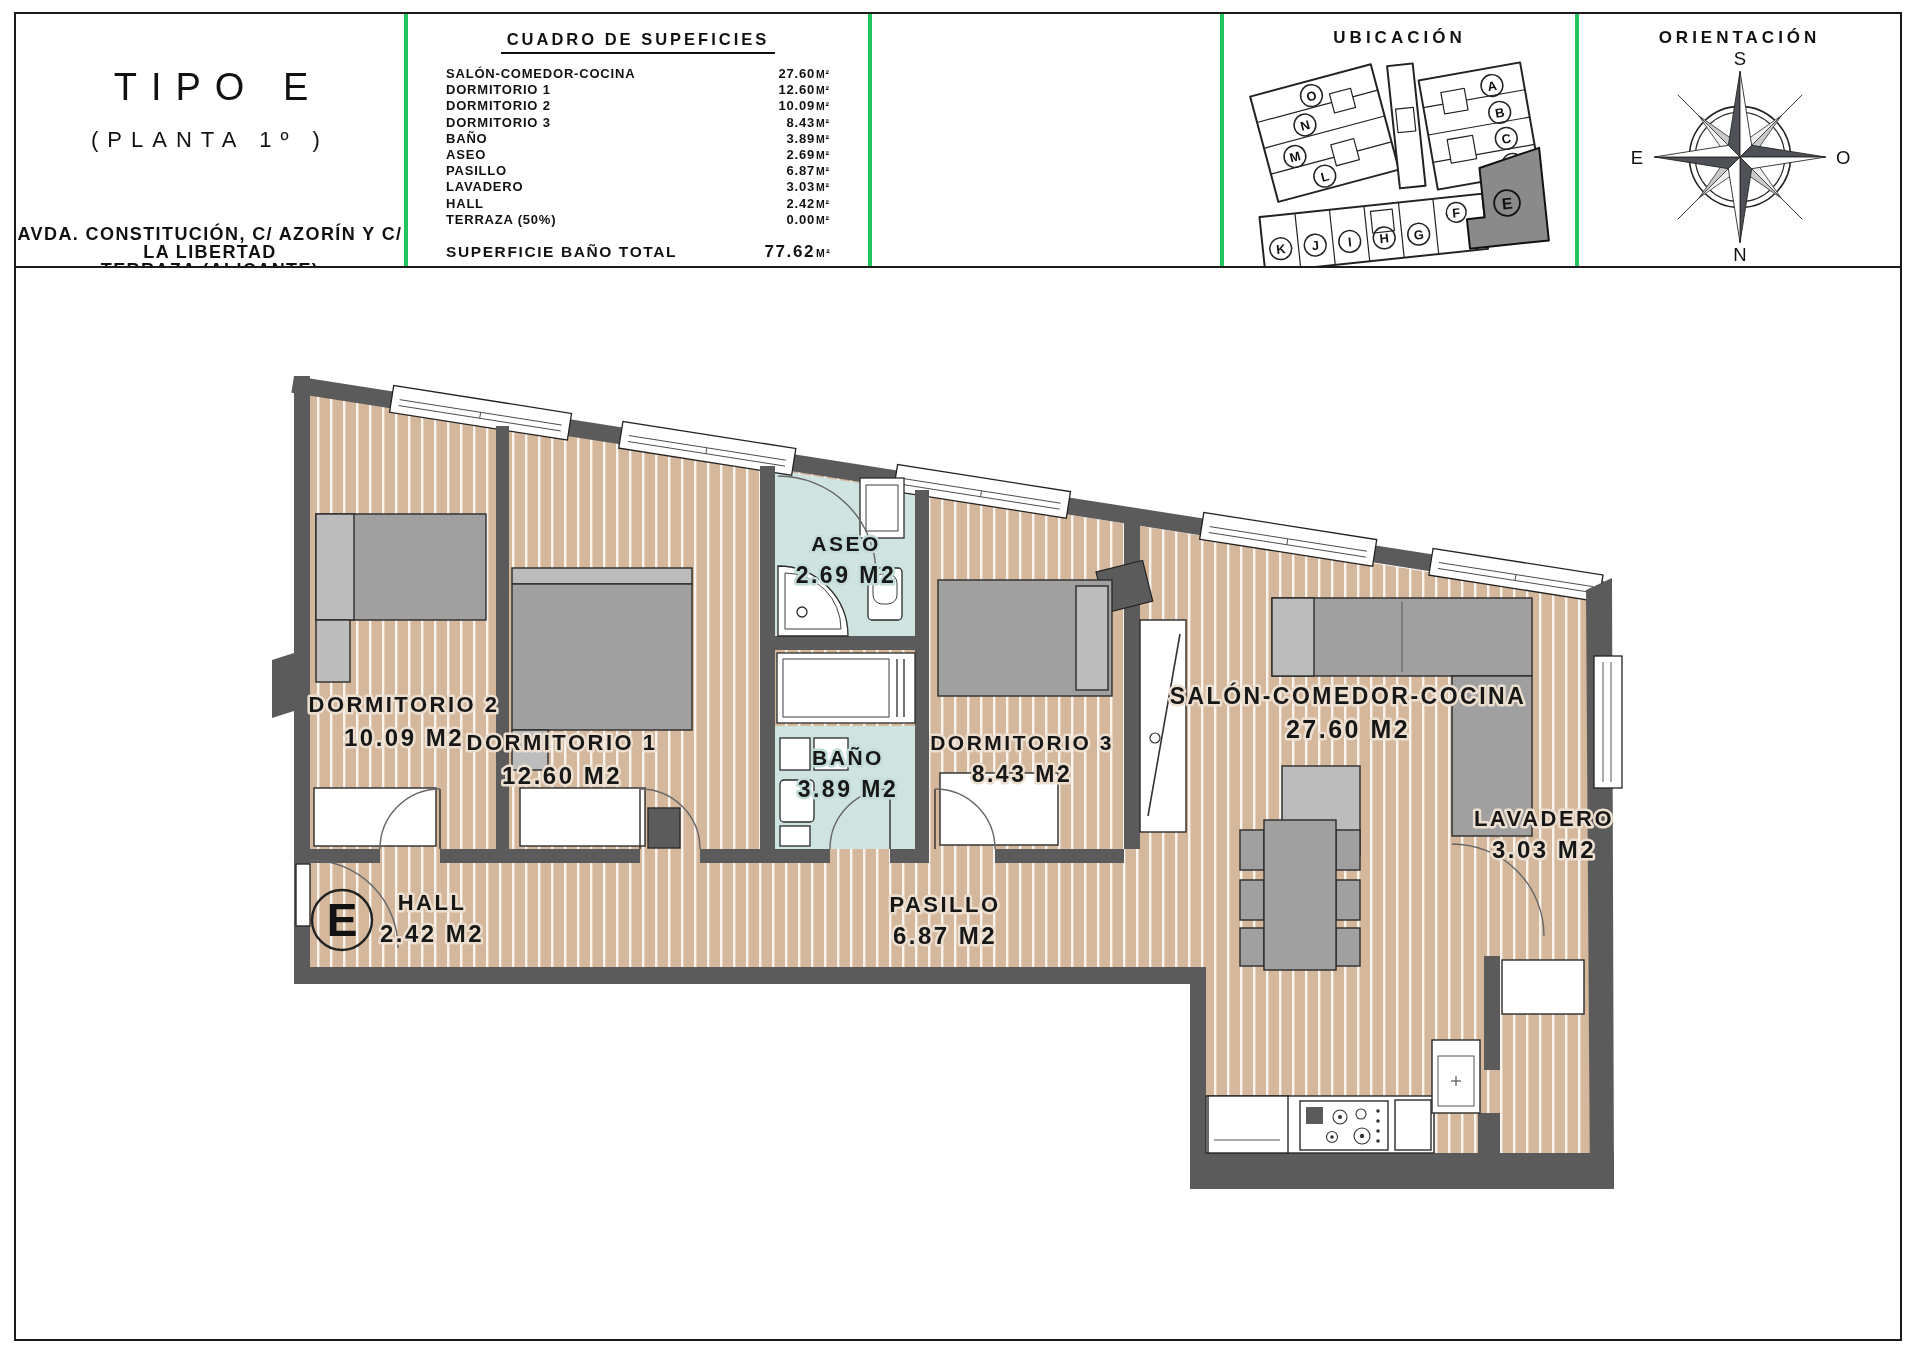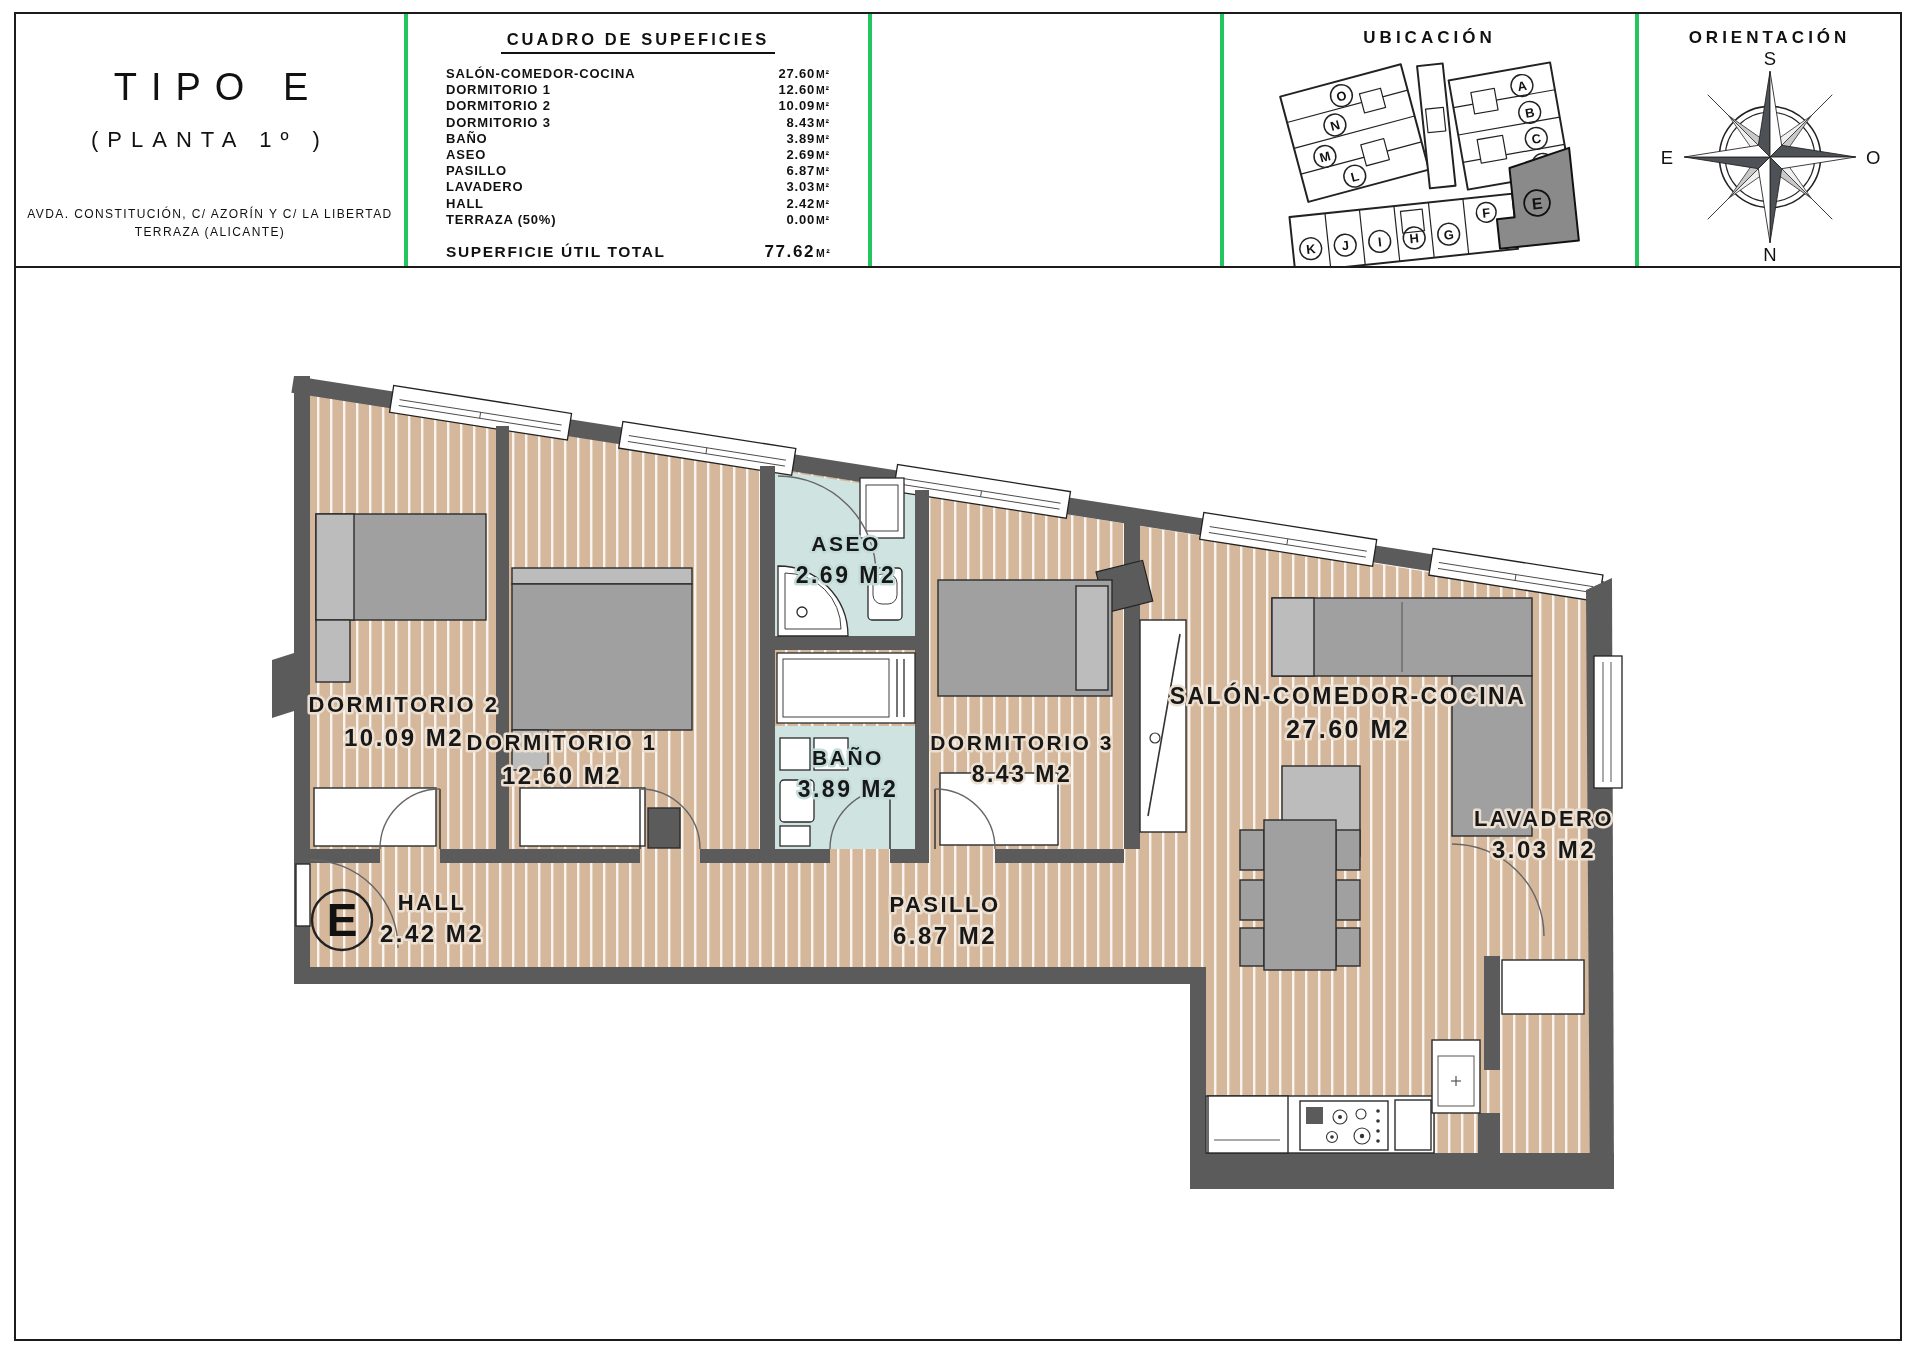--- a/index.html
+++ b/index.html
@@ -4,25 +4,25 @@
 <style>
   html,body{margin:0;padding:0;background:#fff;}
   body{width:1920px;height:1357px;position:relative;font-family:"Liberation Sans","DejaVu Sans",sans-serif;color:#111;}
   .sheet{position:absolute;left:14px;top:12px;width:1888px;height:1329px;border:2px solid #1c1c1c;background:#fff;box-sizing:border-box;}
   .hdr{display:flex;height:252px;border-bottom:2px solid #1c1c1c;}
   .panel{border-right:4px solid #22c55e;box-sizing:border-box;position:relative;overflow:hidden;}
   .panel:last-child{border-right:none;}
   .p1{width:392px;text-align:center;}
   .p2{width:464px;}
   .p3{width:352px;}
-  .p4{width:415px;text-align:center;}
+  .p4{width:355px;text-align:center;}
   .p5{flex:1;text-align:center;}
   .tipo-title{margin-top:52px;font-size:38px;letter-spacing:14px;font-weight:500;padding-left:16px;}
   .tipo-sub{margin-top:18px;font-size:22px;letter-spacing:9px;}
-  .addr{margin-top:52px;font-size:12px;letter-spacing:1.4px;line-height:18px;font-weight:400;}
+  .addr{margin-top:72px;font-size:18px;letter-spacing:1.4px;line-height:18px;font-weight:700;}
   .cuadro-title{font-weight:bold;font-size:16.5px;letter-spacing:3px;border-bottom:2px solid #111;width:fit-content;margin:16px auto 12px auto;padding:0 6px 3px 6px;}
   .srow{display:flex;align-items:baseline;padding:0 26px 0 38px;line-height:16.2px;font-size:13px;font-weight:bold;letter-spacing:0.8px;}
   .srow .lbl{flex:1;white-space:nowrap;}
   .srow .v{width:66px;text-align:right;}
   .srow .u{width:26px;font-size:10.5px;padding-left:1px;}
   .srow.total{margin-top:14px;font-size:15.5px;letter-spacing:1.6px;line-height:19px;}
   .srow.total .v{font-size:17px;}
   .map-title{font-weight:bold;font-size:17px;letter-spacing:4px;margin-top:14px;}
   .minimap{display:block;margin:4px auto 0 auto;}
   .compass{display:block;margin:0 auto;}
@@ -96,21 +96,21 @@
           <span class="lbl">HALL</span>
           <span class="v">2.42</span>
           <span class="u">M²</span>
         </div>
       <div class="srow">
           <span class="lbl">TERRAZA (50%)</span>
           <span class="v">0.00</span>
           <span class="u">M²</span>
         </div>
       <div class="srow total">
-          <span class="lbl">SUPERFICIE ÚTIL TOTAL</span>
+          <span class="lbl">SUPERFICIE BAÑO TOTAL</span>
           <span class="v">77.62</span>
           <span class="u">M²</span>
         </div>
       <div class="srow">
           <span class="lbl">TERRAZA (100%)</span>
           <span class="v">0.00</span>
           <span class="u">M²</span>
         </div>
     </div>
 

